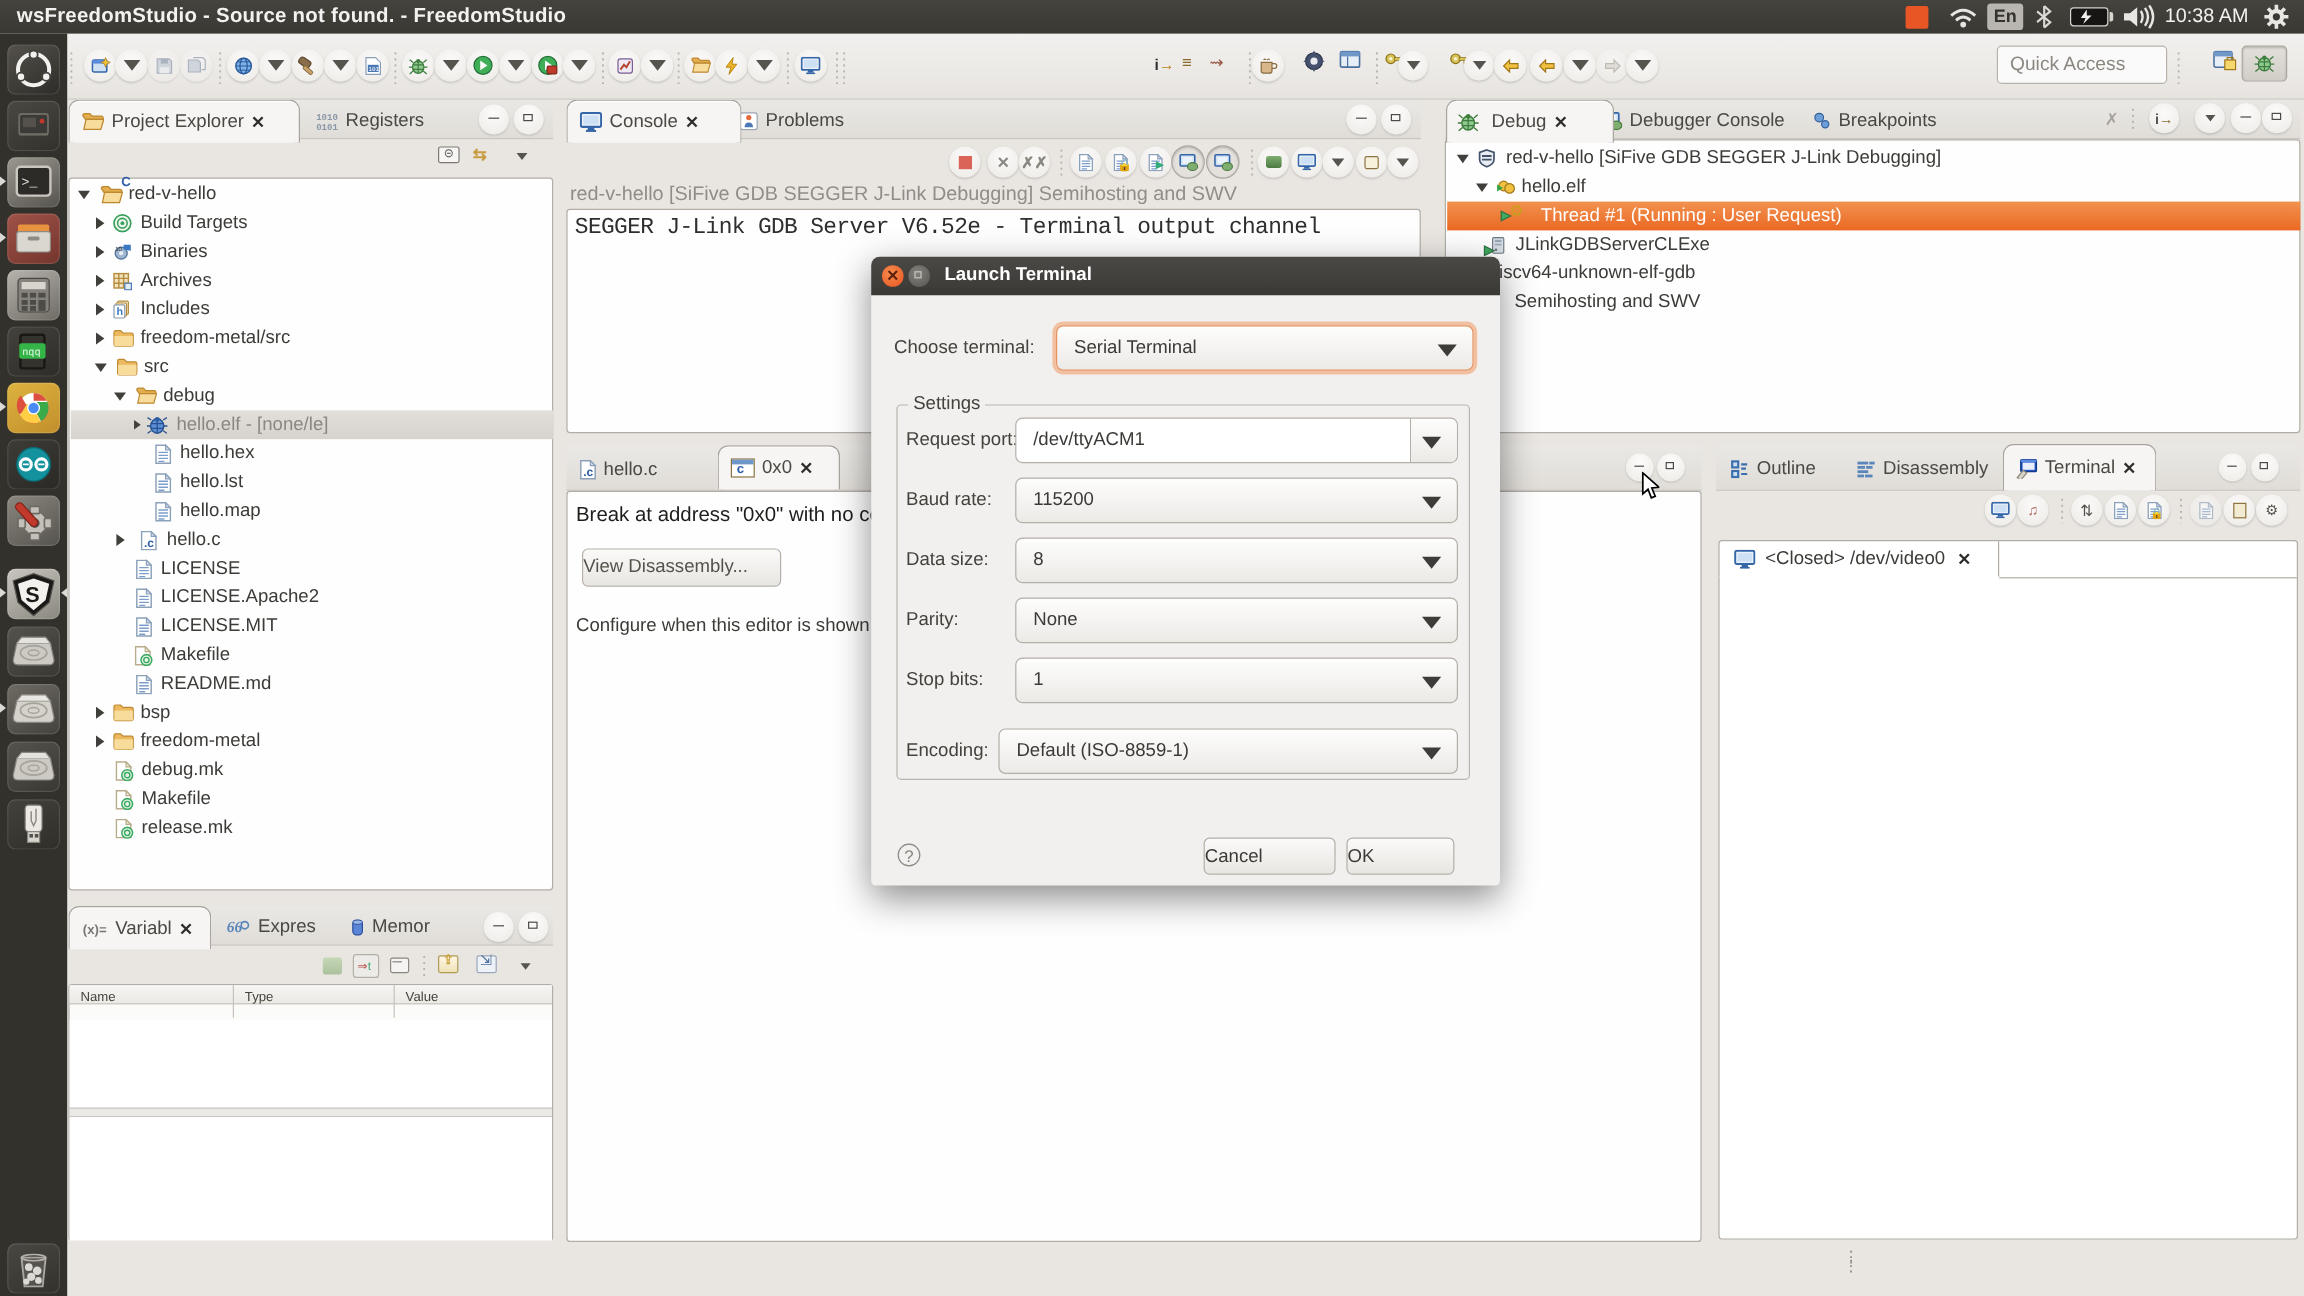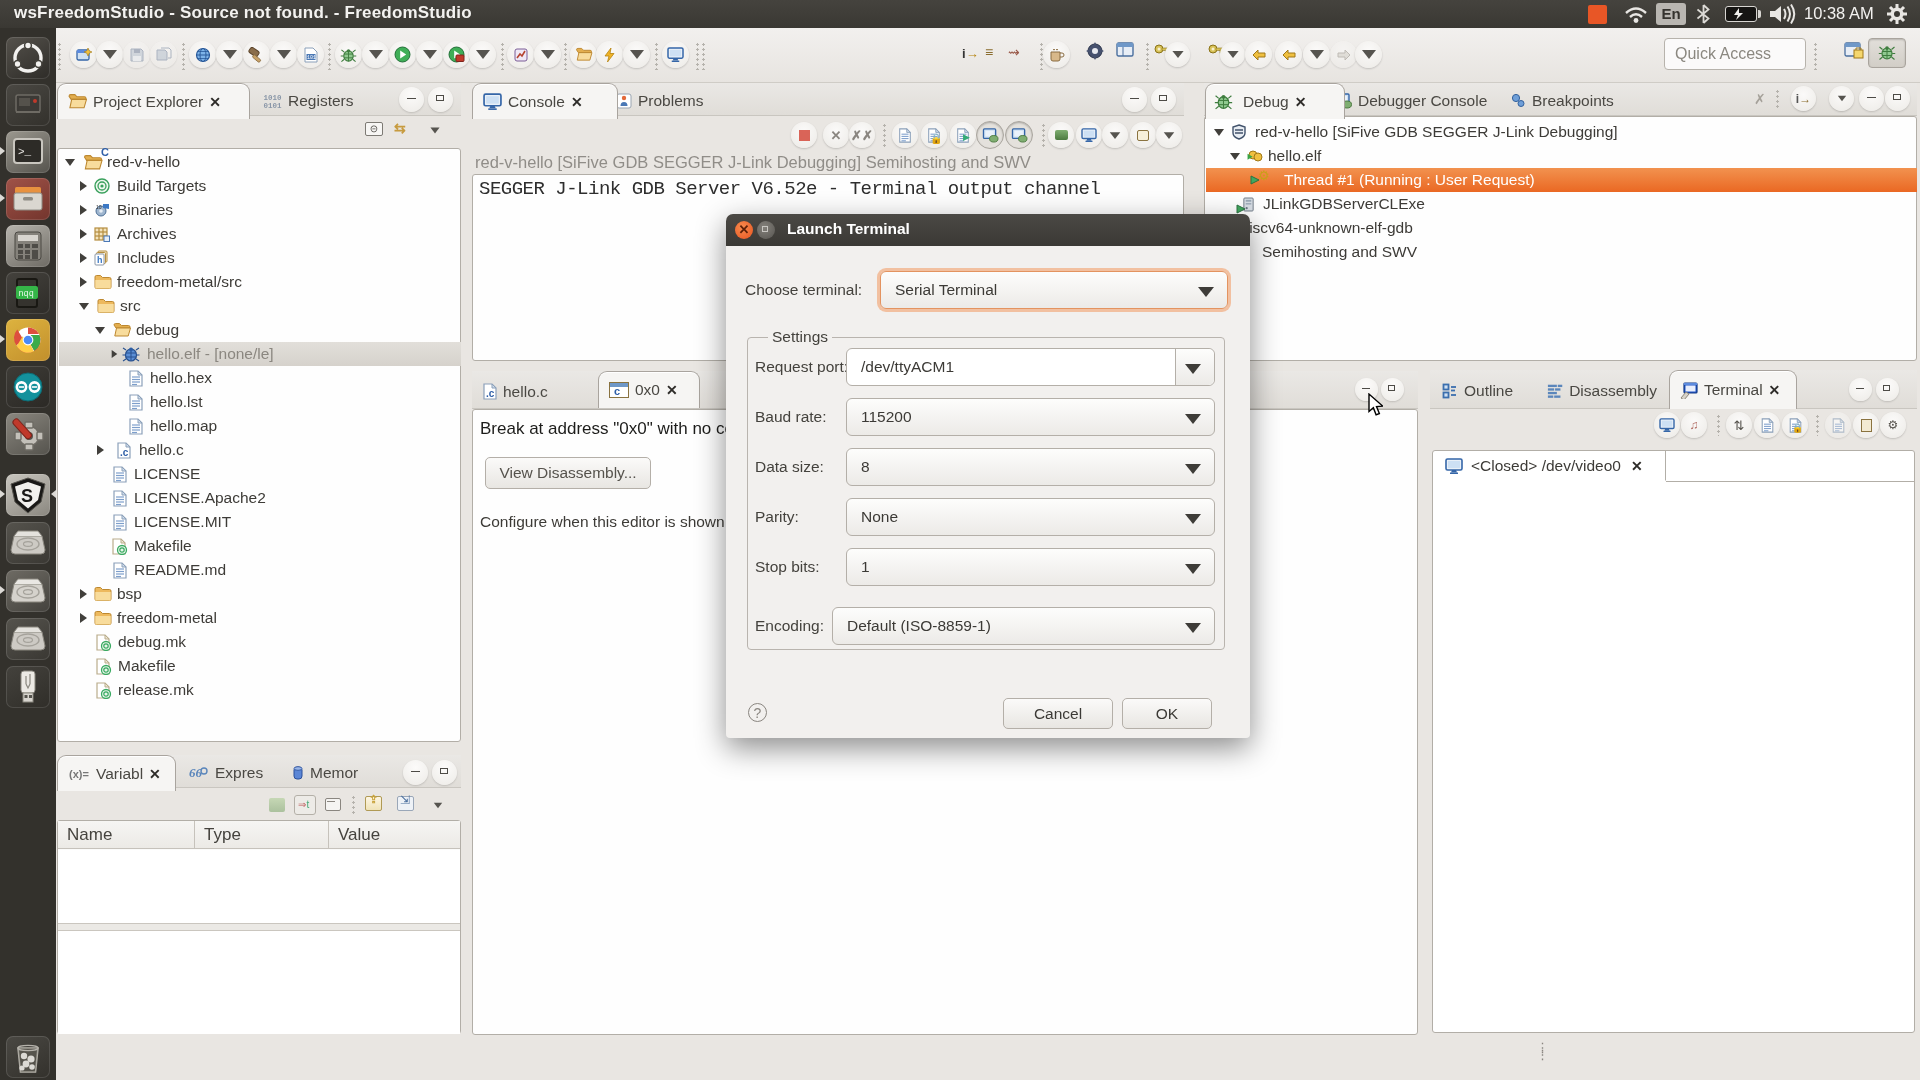--- a/index.html
+++ b/index.html
@@ -32,21 +32,21 @@
 .trow{position:absolute;left:1px;height:24px;display:flex;align-items:center;font-size:15.5px;color:#3d3b37;white-space:nowrap}
 .exp{width:0;height:0;display:inline-block}
 .exp.open{border-left:5.5px solid transparent;border-right:5.5px solid transparent;border-top:7px solid #413f3b}
 .exp.closed{border-top:5.5px solid transparent;border-bottom:5.5px solid transparent;border-left:7px solid #413f3b}
 
 #dlg{position:absolute;left:726px;top:214px;width:524px;height:524px;z-index:100;box-shadow:0 10px 30px rgba(0,0,0,.45);border-radius:7px 7px 4px 4px;background:#f2f0ee}
 #dlgtitle{position:absolute;left:0;top:0;right:0;height:32px;background:linear-gradient(#4b4945,#3b3935);border-radius:7px 7px 0 0;color:#fff;font-weight:bold;font-size:15.5px}
 .combo{position:absolute;height:38px;border:1px solid #b4afa8;border-radius:6px;background:linear-gradient(#fdfdfc,#eceae7);font-size:15.5px;color:#3c3a36;display:flex;align-items:center;padding-left:14px}
 .carr{position:absolute;right:13px;top:15px;width:0;height:0;border-left:8px solid transparent;border-right:8px solid transparent;border-top:10px solid #3e3c38}
 .dlbl{position:absolute;font-size:15.5px;color:#44423d;height:38px;line-height:38px}
-.btn{position:absolute;height:31px;border:1px solid #b4afa8;border-radius:5px;background:linear-gradient(#fbfaf9,#e8e6e2);font-size:15.5px;color:#3c3a36;text-align:center;line-height:29px}
+.btn{position:absolute;height:31px;border:1px solid #b4afa8;border-radius:5px;background:linear-gradient(#fbfaf9,#e8e6e2);font-size:15.5px;color:#3c3a36;text-align:left;line-height:29px}
 </style>
 </head>
 <body>
 
 <div id="topbar">
   <div class="title">wsFreedomStudio - Source not found. - FreedomStudio</div>
   <div class="abs" style="left:1588px;top:5px;width:19px;height:19px;background:#e85626;border-radius:2px"></div>
   <svg class="abs" style="left:1623px;top:5px" width="26" height="19" viewBox="0 0 26 19">
       <g fill="none" stroke="#e8e6e3" stroke-width="2.4">
         <path d="M3 8 q10-9 20 0"></path>
@@ -746,21 +746,21 @@
   <div style="position:absolute;left:241px;top:44px;font-size:10px;color:#b55">⇒<span style="color:#4a7">t</span></div>
   <div style="position:absolute;left:268px;top:43px;width:16px;height:13px;border:1.2px solid #8a8680;border-radius:2px;background:#f5f4f2"></div>
   <div style="position:absolute;left:270px;top:46px;width:8px;height:0;border-top:1.4px solid #8a8680"></div>
   <div class="tsep" style="left:295px;top:40px;height:20px"></div>
   <div style="position:absolute;left:308px;top:41px;width:17px;height:15px;border:1.2px solid #b09a55;background:linear-gradient(#fdf6e3,#f0e3b8);border-radius:2px"></div>
   <div style="position:absolute;left:312px;top:38px;color:#caa53f;font-size:11px;font-weight:bold">⇪</div>
   <div style="position:absolute;left:340px;top:41px;width:17px;height:15px;border:1.2px solid #9aa7b8;background:#eef2f7;border-radius:2px"></div>
   <div style="position:absolute;left:343px;top:38px;color:#4a6f9e;font-size:12px">⇲</div>
   <div class="tdarr" style="position:absolute;left:374px;top:46px;transform:scale(.6)"></div>
   <div class="pwhite" style="left:0;top:65px;width:404px;height:214px;background:#fbfbfa">
-    <div style="position:absolute;left:0;top:0;width:402px;height:28px;background:linear-gradient(#f6f5f3,#eceae6);border-bottom:1px solid #c6c2bb;font-size:17px;color:#45433e">
+    <div style="position:absolute;left:0;top:0;width:402px;height:16px;background:linear-gradient(#f6f5f3,#eceae6);border-bottom:1px solid #c6c2bb;font-size:11px;color:#45433e">
       <span style="position:absolute;left:9px;top:4px">Name</span>
       <span style="position:absolute;left:146px;top:4px">Type</span>
       <span style="position:absolute;left:280px;top:4px">Value</span>
       <span style="position:absolute;left:136px;top:0;width:1px;height:27px;background:#c6c2bb"></span>
       <span style="position:absolute;left:270px;top:0;width:1px;height:27px;background:#c6c2bb"></span>
     </div>
     <div style="position:absolute;left:0;top:29px;width:402px;height:73px;background:#fff"></div>
     <div style="position:absolute;left:0;top:102px;width:402px;height:8px;background:#ebe9e5;border-top:1px solid #cac6bf;border-bottom:1px solid #cac6bf"></div>
     <div style="position:absolute;left:0;top:110px;width:402px;height:103px;background:#fff"></div>
   </div>
@@ -983,21 +983,21 @@
 <div id="dlg">
   <div id="dlgtitle">
     <span style="position:absolute;left:9px;top:7px;width:18px;height:18px;border-radius:50%;background:radial-gradient(circle at 40% 35%,#f68b4e,#e95420);color:#5d2008;text-align:center;line-height:17px;font-size:13px">✕</span>
     <span style="position:absolute;left:31px;top:7px;width:18px;height:18px;border-radius:50%;background:radial-gradient(circle at 40% 35%,#85827c,#565450);"></span>
       <span style="position:absolute;left:36px;top:12px;width:6px;height:6px;border:1.5px solid #c8c6c2"></span>
     <span style="position:absolute;left:61px;top:6px">Launch Terminal</span>
   </div>
   <div class="dlbl" style="left:19px;top:57px">Choose terminal:</div>
   <div class="combo" style="left:154px;top:57px;width:348px;box-shadow:0 0 0 3px rgba(243,153,96,.55);border-color:#e39360">Serial Terminal<div class="carr"></div></div>
   <fieldset style="position:absolute;left:21px;top:114px;width:478px;height:322px;border:1px solid #b9b4ae;border-radius:4px">
-    <legend style="font-size:15.5px;color:#44423d;margin-left:20px;padding:0 4px">Settings</legend>
+    <legend style="font-size:15.5px;color:#44423d;margin-left:9px;padding:0 4px">Settings</legend>
   </fieldset>
   <div class="dlbl" style="left:29px;top:134px">Request port:</div>
   <div class="combo" style="left:120px;top:134px;width:369px;background:#fff">/dev/ttyACM1
      <div style="position:absolute;right:0;top:0;width:39px;height:36px;border-left:1px solid #b4afa8;border-radius:0 6px 6px 0;background:linear-gradient(#fdfdfc,#eceae7)"></div>
      <div class="carr"></div></div>
   <div class="dlbl" style="left:29px;top:184px">Baud rate:</div>
   <div class="combo" style="left:120px;top:184px;width:369px">115200<div class="carr"></div></div>
   <div class="dlbl" style="left:29px;top:234px">Data size:</div>
   <div class="combo" style="left:120px;top:234px;width:369px">8<div class="carr"></div></div>
   <div class="dlbl" style="left:29px;top:284px">Parity:</div>

